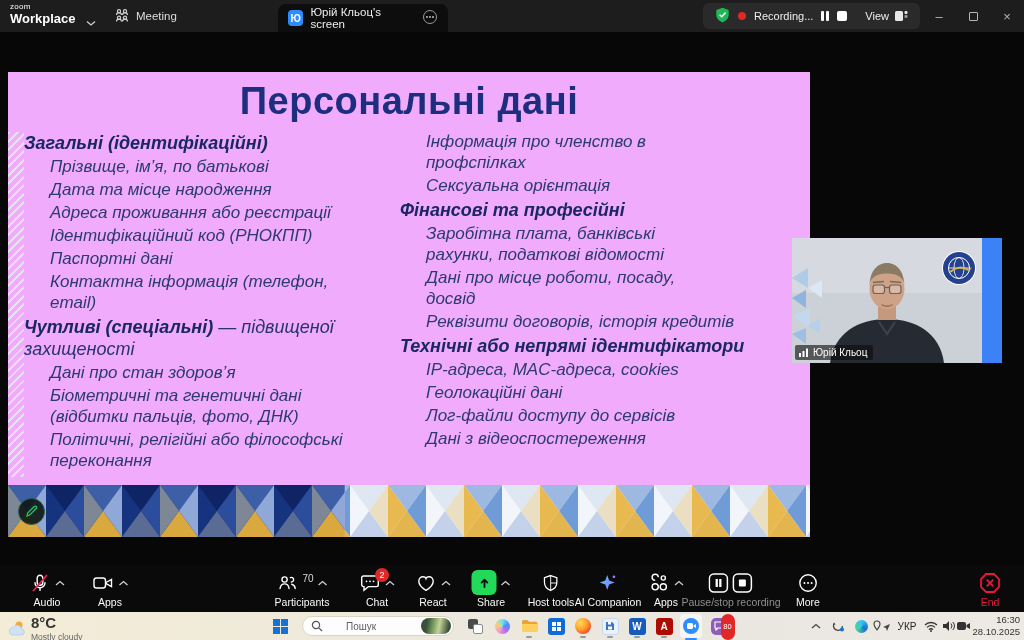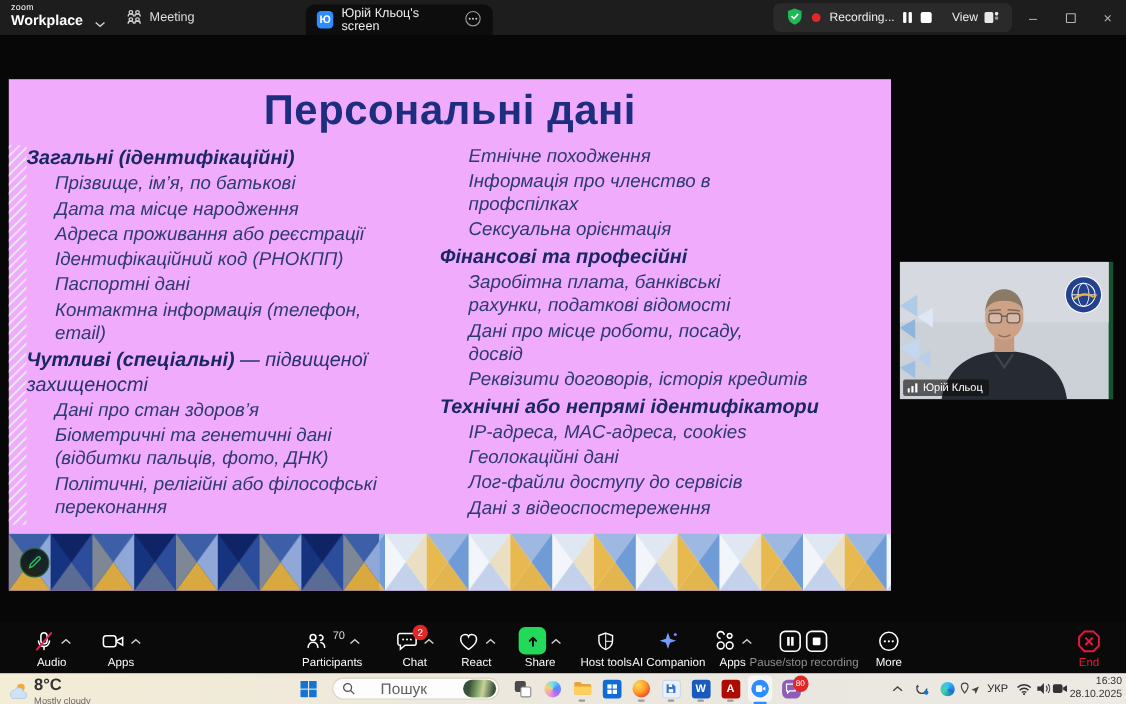--- a/index.html
+++ b/index.html
@@ -38,21 +38,21 @@
   .col[data-col="1"]{width:402px;}
   .sec-h{font-size:18px;line-height:22px;color:#1a2762;margin-top:3px;white-space:pre-line;}
   .sec-h .hb{font-weight:bold;}
   .sec-h .hrx{font-weight:normal;color:#26336e;}
   .s-item{font-size:17px;line-height:21px;color:#2c3a6e;padding-left:26px;margin:2px 0;white-space:pre-line;}
   .mosaic{position:absolute;left:0;bottom:0;width:100%;height:52px;display:block;}
   #pencil-btn{position:absolute;left:10px;bottom:12px;width:27px;height:27px;border-radius:50%;
     background:rgba(12,22,18,.9);border:1px solid #2a5c44;display:flex;align-items:center;justify-content:center;cursor:pointer;}
 
   
-  #video-tile{position:absolute;left:818px;top:206px;width:194px;height:125px;background:#14532d;cursor:pointer;}
+  #video-tile{position:absolute;left:792px;top:206px;width:210px;height:125px;background:#3b82f6;cursor:pointer;}
   #video-tile svg{display:block;}
   .name-pill{position:absolute;left:3px;bottom:3px;background:rgba(12,12,12,.62);color:#fff;
     font-size:10px;padding:2px 6px 2px 4px;border-radius:2px;display:flex;align-items:center;gap:4px;}
 
   
   #toolbar{position:absolute;left:0;right:0;bottom:28px;height:47px;background:#0a0a0a;}
   .tb-item{position:absolute;top:5px;transform:translateX(-50%);display:flex;flex-direction:column;align-items:center;color:#fff;cursor:pointer;}
   .tb-ic{height:25px;display:flex;align-items:center;gap:4px;position:relative;justify-content:space-between;}
   .tb-lb{font-size:10.5px;margin-top:1px;color:#fafafa;white-space:nowrap;}
   .tb-lb.dim{color:#8f8f8f;}
@@ -64,27 +64,27 @@
   
   #taskbar{position:absolute;left:0;right:0;bottom:0;height:28px;
     background:linear-gradient(90deg,#f3ecd6,#efe9dc 35%,#e9e7e0 70%,#edeae3);}
   .weather{position:absolute;left:6px;top:2px;display:flex;align-items:center;gap:5px;cursor:pointer;}
   .weather .wt1{font-size:15px;color:#333;font-weight:bold;line-height:1.2;}
   .weather .wt2{font-size:8.5px;color:#666;line-height:1.2;}
   .tk{position:absolute;top:2px;width:24px;height:24px;display:flex;align-items:center;justify-content:center;cursor:pointer;}
   .ind{position:absolute;bottom:0;left:50%;transform:translateX(-50%);width:6px;height:2px;border-radius:1px;background:#9a9a9a;}
   #search-pill{position:absolute;left:302px;top:4px;width:152px;height:20px;background:#fdfdfd;border:1px solid #dcd4c4;
     border-radius:10px;display:flex;align-items:center;gap:6px;padding:0 2px 0 8px;cursor:text;}
-  #search-pill .ph{font-size:14px;color:#5f5f5f;flex:1;padding-left:17px;}
+  #search-pill .ph{font-size:10px;color:#5f5f5f;flex:1;padding-left:17px;}
   .search-img{width:30px;height:16px;border-radius:8px;background:linear-gradient(100deg,#39503a 20%,#86a86a 45%,#c6d39a 60%,#39503a 90%);}
   .appico{width:17px;height:17px;border-radius:3px;display:flex;align-items:center;justify-content:center;font-weight:bold;color:#fff;}
   #zoom-app{position:relative;width:22px;height:24px;background:rgba(255,255,255,.6);border-radius:4px;display:flex;align-items:center;justify-content:center;}
   #zoom-app .zc{width:16px;height:16px;border-radius:50%;background:#2d8cff;display:flex;align-items:center;justify-content:center;}
   #zoom-app .zind{position:absolute;bottom:-2px;left:50%;transform:translateX(-50%);width:12px;height:2.5px;border-radius:1px;background:#2d8cff;}
-  .vbadge{position:absolute;top:-4px;right:-7px;background:#e02828;color:#fff;border-radius:7px;min-width:14px;height:15px;font-size:7.5px;display:flex;align-items:center;justify-content:center;padding:0 2px;}
+  .vbadge{position:absolute;top:-4px;right:-7px;background:#e02828;color:#fff;border-radius:7px;min-width:14px;height:26px;font-size:7.5px;display:flex;align-items:center;justify-content:center;padding:0 2px;}
   .tray{position:absolute;top:2px;width:20px;height:24px;display:flex;align-items:center;justify-content:center;cursor:pointer;color:#3c3c3c;}
   #lang{font-size:10px;color:#222;width:26px;}
   #clock{position:absolute;right:4px;top:2px;text-align:right;font-size:9.5px;color:#333;line-height:1.25;cursor:pointer;}
 </style>
 </head>
 <body>
 
 <div id="screen">
 
   <header id="titlebar">
@@ -159,21 +159,21 @@
   <div id="stage">
     <div id="slide">
       <div class="stripes"></div>
       <h1>Персональні дані</h1>
       <div class="cols">
         <div class="col" data-col="0"><div class="sec-h"><span class="hb">Загальні (ідентифікаційні)</span></div><div class="s-item">Прізвище, ім’я, по батькові</div><div class="s-item">Дата та місце народження</div><div class="s-item">Адреса проживання або реєстрації</div><div class="s-item">Ідентифікаційний код (РНОКПП)</div><div class="s-item">Паспортні дані</div><div class="s-item">Контактна інформація (телефон,
 email)</div><div class="sec-h"><span class="hb">Чутливі (спеціальні)</span><span class="hrx"> — підвищеної
 захищеності</span></div><div class="s-item">Дані про стан здоров’я</div><div class="s-item">Біометричні та генетичні дані
 (відбитки пальців, фото, ДНК)</div><div class="s-item">Політичні, релігійні або філософські
 переконання</div></div>
-        <div class="col" data-col="1"><div class="s-item">Етнічне походження</div><div class="s-item">Інформація про членство в
+        <div class="col" data-col="1"><div class="s-item">Інформація про членство в
 профспілках</div><div class="s-item">Сексуальна орієнтація</div><div class="sec-h"><span class="hb">Фінансові та професійні</span></div><div class="s-item">Заробітна плата, банківські
 рахунки, податкові відомості</div><div class="s-item">Дані про місце роботи, посаду,
 досвід</div><div class="s-item">Реквізити договорів, історія кредитів</div><div class="sec-h"><span class="hb">Технічні або непрямі ідентифікатори</span></div><div class="s-item">IP-адреса, MAC-адреса, cookies</div><div class="s-item">Геолокаційні дані</div><div class="s-item">Лог-файли доступу до сервісів</div><div class="s-item">Дані з відеоспостереження</div></div>
       </div>
       <svg class="mosaic" preserveAspectRatio="none">
         <defs>
           <pattern id="pmD" width="76" height="52" patternUnits="userSpaceOnUse">
             <rect width="76" height="52" fill="#16337f"></rect>
             <polygon points="0,0 38,0 19,26" fill="#3c5fa8"></polygon>
             <polygon points="38,0 76,0 57,26" fill="#0e2464"></polygon>

